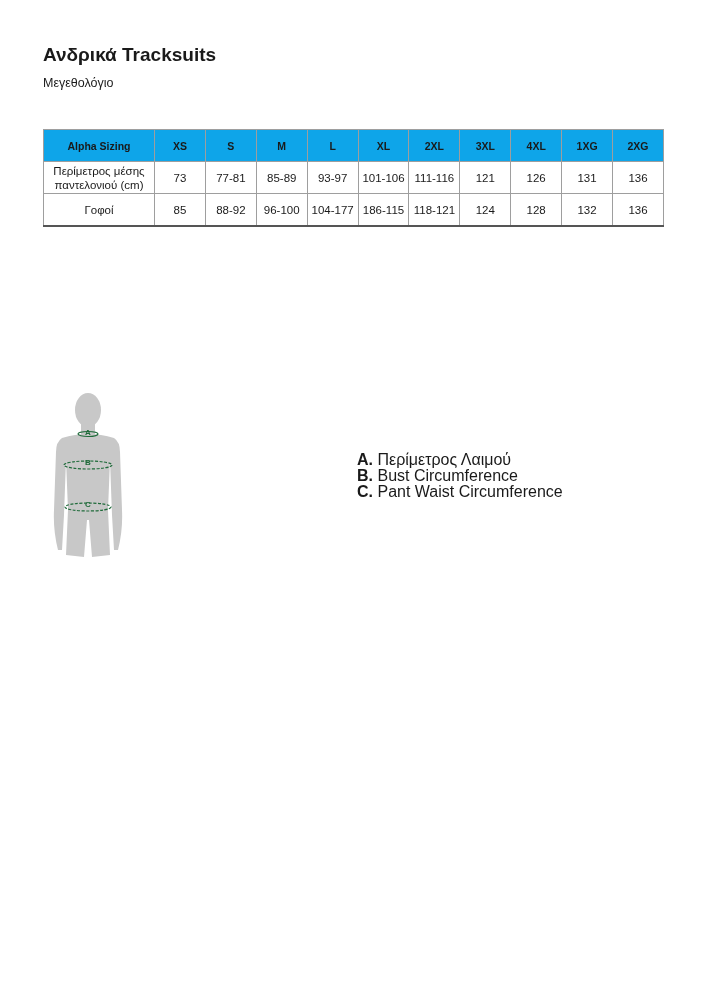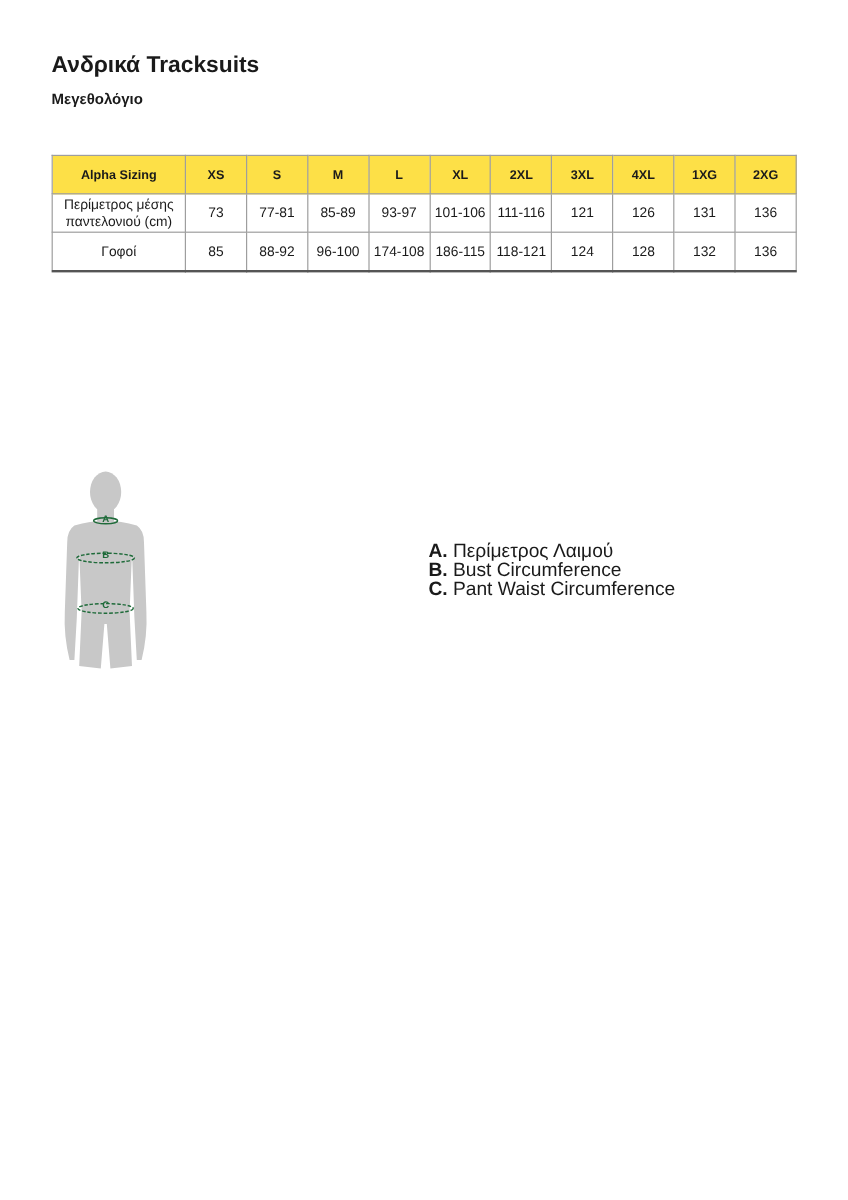--- a/index.html
+++ b/index.html
@@ -1,30 +1,30 @@
 <!DOCTYPE html>
 <html><head>
   <meta charset="utf-8">
   <style>
     html, body { margin: 0; padding: 0; background: #ffffff; }
     body {
       width: 707px; height: 1000px; position: relative; overflow: hidden;
       font-family: "Liberation Sans", "DejaVu Sans", sans-serif; color: #1a1a1a;
     }
     .title { position: absolute; left: 43px; top: 44px; font-size: 19px; font-weight: bold; }
-    .subtitle { position: absolute; left: 43px; top: 76px; font-size: 12.5px; font-weight: bold; }
+    .subtitle { position: absolute; left: 43px; top: 76px; font-size: 12.5px; font-weight: normal; }
     table.sizes {
       position: absolute; left: 43px; top: 129px; width: 621px;
       border-collapse: collapse; font-size: 11.5px; table-layout: fixed;
     }
     table.sizes td {
       border: 1px solid #9e9e9e; text-align: center; vertical-align: middle;
       padding: 0; height: 31px; line-height: 14px;
     }
-    table.sizes tr.hdr td { background: #fde047; font-weight: bold; }
+    table.sizes tr.hdr td { background: #0ea5e9; font-weight: bold; }
     table.sizes tr.hdr1 td { font-size: 10.5px; }
     table.sizes tr.hdr2 td { font-size: 12px; }
     table.sizes tr.hdr2 td.lbl { font-size: 11.5px; }
     table.sizes td.lbl { width: 110px; }
     table.sizes { border-bottom: 2px solid #555; border-top: 1px solid #777; }
     .figure { position: absolute; left: 48px; top: 390px; width: 80px; height: 172px; }
     .legend { position: absolute; left: 357px; top: 452px; font-size: 16px; line-height: 16px; }
     .legend b { font-weight: bold; }
   </style>
 </head>
@@ -62,21 +62,21 @@
         <td>121</td>
         <td>126</td>
         <td>131</td>
         <td>136</td>
       </tr>
       <tr>
         <td class="lbl">Γοφοί</td>
         <td>85</td>
         <td>88-92</td>
         <td>96-100</td>
-        <td>174-108</td>
+        <td>104-177</td>
         <td>186-115</td>
         <td>118-121</td>
         <td>124</td>
         <td>128</td>
         <td>132</td>
         <td>136</td>
       </tr>
     </tbody>
 </table>
 

